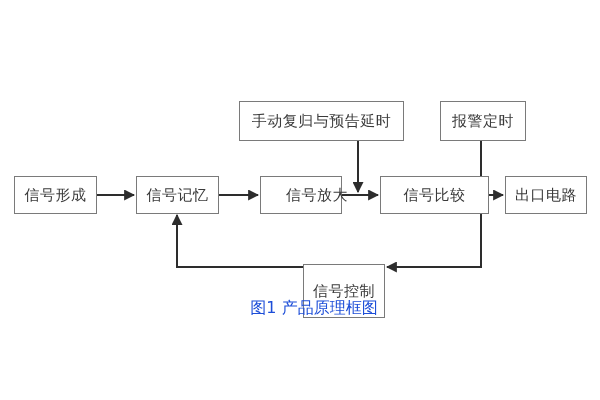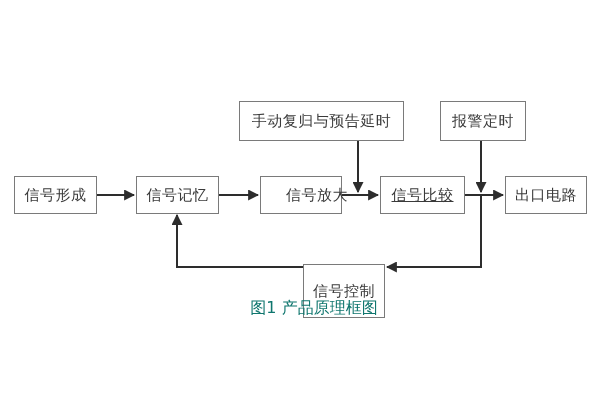--- a/index.html
+++ b/index.html
@@ -32,32 +32,32 @@
     line-height: 1;
     display: flex;
     align-items: center;
     justify-content: center;
     white-space: nowrap;
     letter-spacing: 0.5px;
   }
   .node-signal-formation { left: 14px;  top: 176px; width: 83px;  height: 38px; }
   .node-signal-memory    { left: 136px; top: 176px; width: 83px;  height: 38px; }
   .node-signal-amplify   { left: 260px; top: 176px; width: 82px;  height: 38px; padding-left: 32px; }
-  .node-signal-compare   { left: 380px; top: 176px; width: 85px;  height: 38px; text-decoration: underline; }
+  .node-signal-compare   { left: 380px; top: 176px; width: 109px;  height: 38px; }
   .node-output-circuit   { left: 505px; top: 176px; width: 82px;  height: 38px; }
   .node-manual-reset     { left: 239px; top: 101px; width: 165px; height: 40px; }
   .node-alarm-timer      { left: 440px; top: 101px; width: 86px;  height: 40px; text-align: right; }
   .node-signal-control   { left: 303px; top: 252px; width: 82px;  height: 54px; margin-top: 12px; }
   .caption {
     position: absolute;
     left: 214px;
     top: 299px;
     width: 200px;
     text-align: center;
-    color: #0f766e;
+    color: #1d4ed8;
     font-size: 16px;
     line-height: 18px;
     white-space: nowrap;
   }
 </style>
 </head>
 <body>
 
 <div class="canvas">
 

